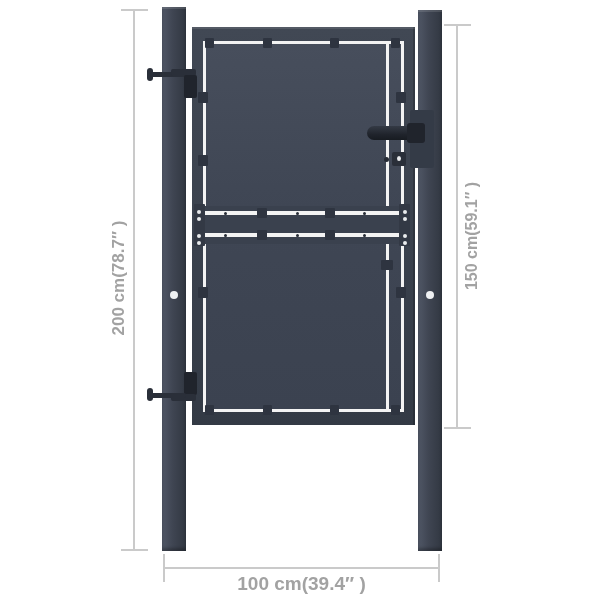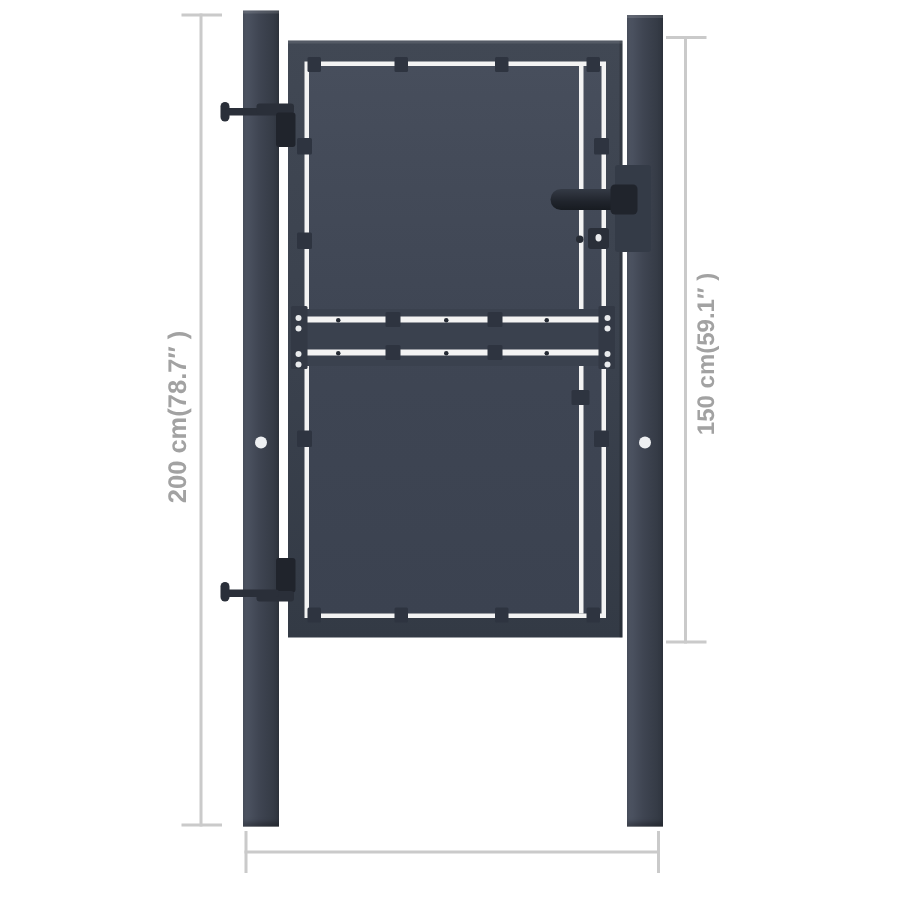--- a/index.html
+++ b/index.html
@@ -43,20 +43,21 @@
   <div class="dim-label rot" style="left:119px;top:278px;font-size:17px;">200 cm(78.7″ )</div>
 
   <div class="a dim" style="left:444px;top:24px;width:27px;height:2px;"></div>
   <div class="a dim" style="left:456px;top:24px;width:2px;height:405px;"></div>
   <div class="a dim" style="left:444px;top:427px;width:27px;height:2px;"></div>
   <div class="dim-label rot" style="left:472px;top:236px;font-size:16px;">150 cm(59.1″ )</div>
 
   <div class="a dim" style="left:163px;top:567px;width:277px;height:2px;"></div>
   <div class="a dim" style="left:163px;top:554px;width:2px;height:28px;"></div>
   <div class="a dim" style="left:438px;top:554px;width:2px;height:28px;"></div>
+  <div class="dim-label" style="left:163px;top:573px;width:277px;text-align:center;font-size:19px;">100 cm(39.4″ )</div>
 
   <div class="a post" style="left:162px;top:7px;width:24px;height:544px;"></div>
   <div class="a post" style="left:418px;top:10px;width:24px;height:541px;"></div>
   <div class="a post-hole" style="left:170px;top:291px;"></div>
   <div class="a post-hole" style="left:426px;top:291px;"></div>
 
   <div class="a gate-frame" style="left:192px;top:27px;width:223px;height:398px;">
     <div class="gate-inner"></div>
   </div>
 

